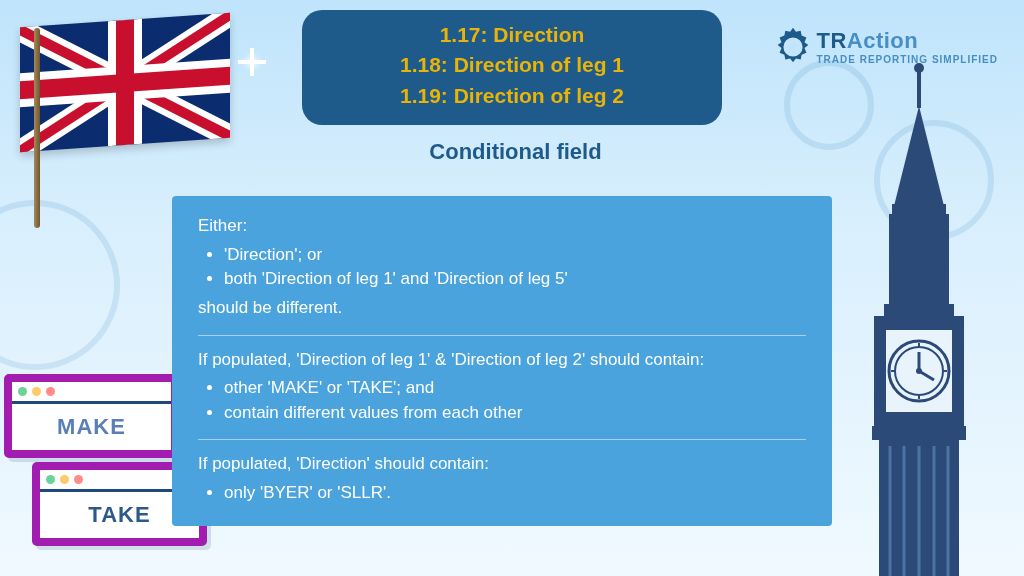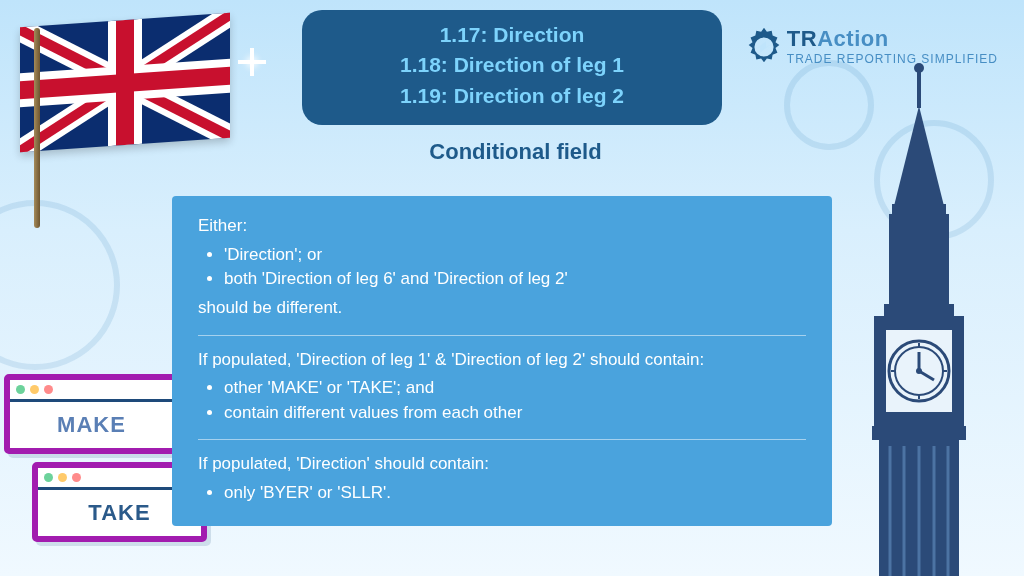--- a/index.html
+++ b/index.html
@@ -25,21 +25,21 @@
   
   .title-box {
     position: relative;
     z-index: 2;
     margin: 10px auto 0 auto;
     width: 420px;
     background: #1e5a8a;
     border-radius: 20px;
     padding: 10px 20px 14px 20px;
     text-align: center;
-    color: #7dd3fc;
+    color: #eab308;
     font-weight: 800;
     font-size: 21px;
     line-height: 1.45;
   }
 
   
   .flag-wrap {
     position: absolute;
     top: 20px;
     left: 20px;
@@ -96,21 +96,21 @@
     align-items: center;
     color: #1e5a8a;
   }
   .logo-mark {
     width: 46px; height: 46px;
     display:flex;align-items:center;justify-content:center;
   }
   .logo-mark svg { width:46px; height:46px; fill:#1e5a8a; }
   .logo-text .top { font-weight:800; font-size:22px; letter-spacing:0.5px; line-height:1; }
   .logo-text .top .lite { color:#478ec4; }
-  .logo-text .bot { font-size:12px; letter-spacing:1px; color:#478ec4; font-weight:400; margin-top:2px;}
+  .logo-text .bot { font-size:10px; letter-spacing:1px; color:#478ec4; font-weight:700; margin-top:2px;}
 
   
   .cond {
     text-align: center;
     color: #1e5a8a;
     font-weight: 800;
     font-size: 22px;
     margin-top: 14px;
     position: relative;
     z-index: 2;
@@ -136,21 +136,21 @@
     border-top: 1px solid rgba(255,255,255,0.5);
     margin: 14px 0 12px 0;
   }
   .card ul { list-style: disc; padding-left: 26px; margin: 4px 0; }
 
   
   .win {
     position: absolute;
     width: 175px;
     background: #fff;
-    border: 6px solid #a21caf;
+    border: 8px solid #a21caf;
     border-radius: 5px;
     z-index: 1;
     box-shadow: 4px 4px 0 rgba(30,74,122,0.15);
   }
   .win .bar {
     height: 22px;
     border-bottom: 3px solid #1e4a7a;
     display:flex; align-items:center; gap:5px; padding-left:6px;
   }
   .win .bar .dot { width:9px; height:9px; border-radius:50%; }
@@ -219,21 +219,21 @@
   </div>
 </div>
 
 <div class="cond">Conditional field</div>
 
 <div class="card">
   <div>
     <div>Either:</div>
     <ul>
       <li>'Direction'; or</li>
-      <li>both 'Direction of leg 6' and 'Direction of leg 2'</li>
+      <li>both 'Direction of leg 1' and 'Direction of leg 5'</li>
     </ul>
     <div>should be different.</div>
   </div>
   <hr>
   <div>
     <div>If populated, 'Direction of leg 1' &amp; 'Direction of leg 2' should contain:</div>
     <ul>
       <li>other 'MAKE' or 'TAKE'; and</li>
       <li>contain different values from each other</li>
     </ul>

